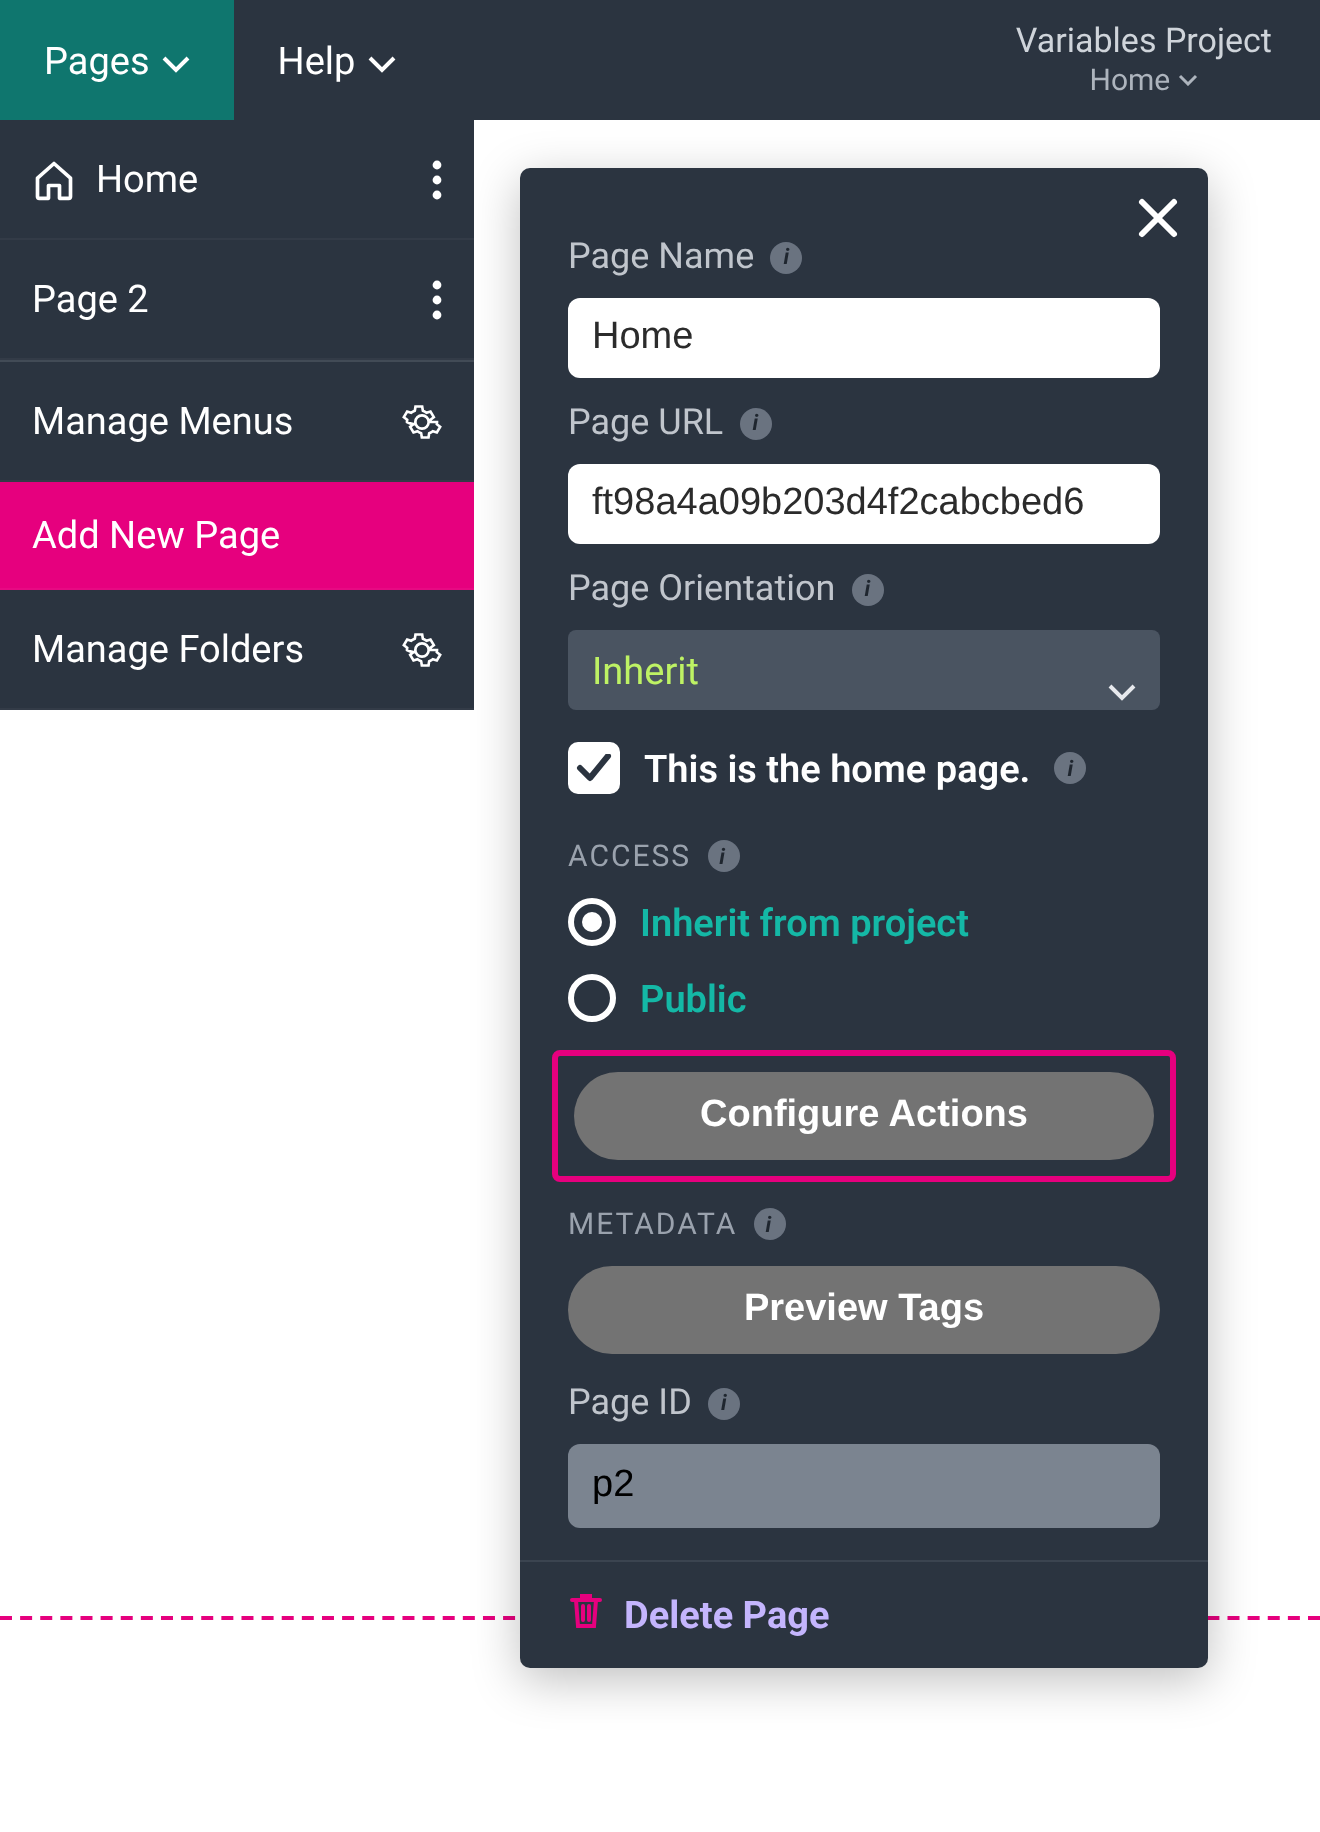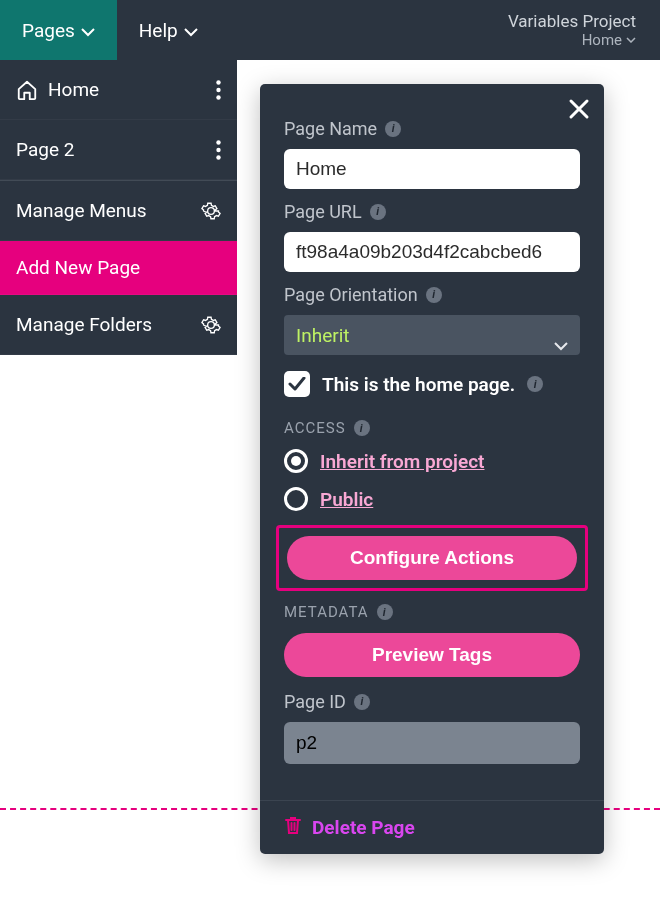--- a/index.html
+++ b/index.html
@@ -27,21 +27,21 @@
       cursor: pointer;
     }
     .topbar-tab.active {
       background: #0f766e;
       justify-content: flex-end;
     }
     .topbar-spacer { flex: 1; }
     .topbar-title {
       display: flex;
       flex-direction: column;
-      align-items: flex-end;
+      align-items: center;
       justify-content: center;
       padding-right: 24px;
       color: #cfd4da;
       font-size: 17px;
       line-height: 1.2;
     }
     .topbar-sub {
       font-size: 15px;
       color: #adb4bd;
       display: flex;
@@ -172,24 +172,23 @@
       align-items: center;
       gap: 8px;
       margin-bottom: 12px;
     }
     .radio-row {
       display: flex;
       align-items: center;
       gap: 12px;
       font-size: 19px;
       font-weight: 600;
-      color: #f9a8d4;
+      color: #14b8a6;
       margin-bottom: 14px;
       cursor: pointer;
-      text-decoration: underline;
     }
     .radio {
       width: 24px; height: 24px;
       border: 3px solid #fff;
       border-radius: 50%;
       display: inline-flex;
       align-items: center;
       justify-content: center;
     }
     .radio.checked::after {
@@ -201,21 +200,21 @@
     .config-wrap {
       border: 3px solid #e6007e;
       border-radius: 4px;
       padding: 8px;
       margin: 6px 16px 12px 16px;
     }
     .pill-btn {
       width: 100%;
       height: 44px;
       border-radius: 22px;
-      background: #ec4899;
+      background: #737373;
       color: #fff;
       font-size: 19px;
       font-weight: 600;
       border: none;
       cursor: pointer;
       display: flex;
       align-items: center;
       justify-content: center;
     }
     .pill-btn.inset { margin: 6px 24px 14px 24px; width: calc(100% - 48px); }
@@ -229,25 +228,24 @@
       background: #7b8490;
       color: #000000;
       margin-bottom: 16px;
     }
     .panel-footer {
       border-top: 1px solid #3b4450;
       padding: 14px 24px 0 24px;
       display: flex;
       align-items: center;
       gap: 10px;
-      color: #d946ef;
+      color: #c4b5fd;
       font-size: 19px;
       font-weight: 700;
       cursor: pointer;
-      margin-top: 20px;
     }
     .dashed-line {
       position: absolute;
       top: 808px;
       left: 0;
       width: 660px;
       border-top: 2px dashed #e6007e;
       z-index: 1;
     }
     .panel { z-index: 2; }

